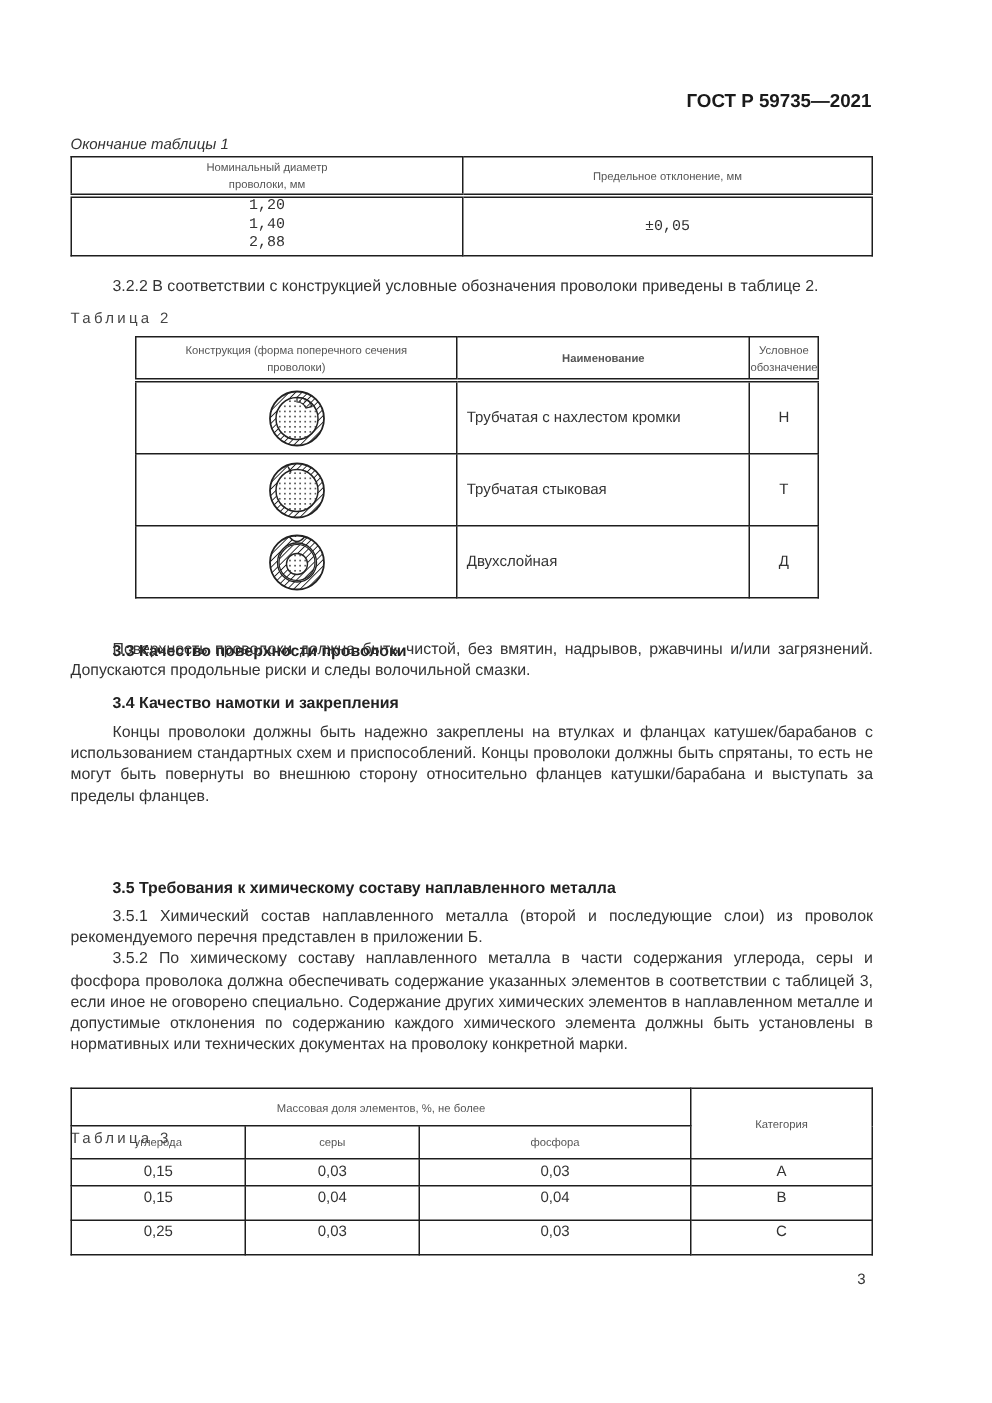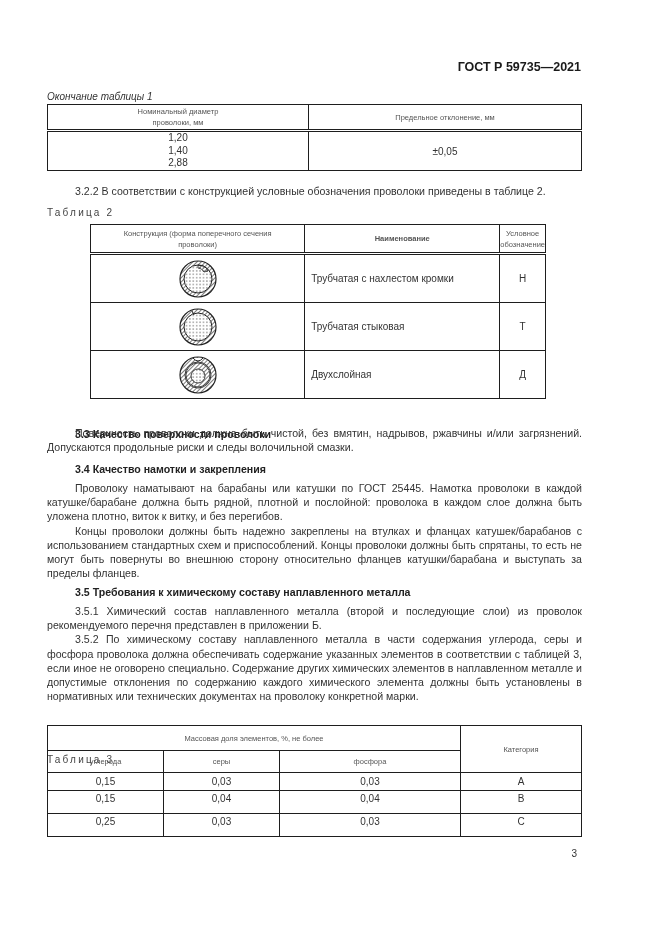--- a/index.html
+++ b/index.html
@@ -33,21 +33,21 @@
 
 <table style="left:47px; top:104px; width:535px;">
   <tbody>
       <tr style="height:26px;">
     <th class="dbl" style="width:260px;">
       <span>Номинальный диаметр</span><br>
       <span>проволоки, мм</span>
     </th>
     <th class="dbl">Предельное отклонение, мм</th>
   </tr>
-  <tr style="height:40px;">
+  <tr style="height:40px;font-family:Liberation Mono, monospace;">
     <td style="line-height:12.5px;">
       <div>1,20</div>
       <div>1,40</div>
       <div>2,88</div>
     </td>
     <td>±0,05</td>
   </tr>
 </tbody>
   </table>
 
@@ -119,21 +119,20 @@
 </tbody>
   </table>
 
 <div class="abs heading" style="top:407px;margin-top:21px;">3.3 Качество поверхности проволоки</div>
 <div class="abs para" style="top:426px;">
   <p class="indent">Поверхность проволоки должна быть чистой, без вмятин, надрывов, ржавчины и/или загрязнений. Допускаются продольные риски и следы волочильной смазки.</p>
 </div>
 
 <div class="abs heading" style="top:463px;">3.4 Качество намотки и закрепления</div>
 <div class="abs para" style="top:481px;">
-  <p class="indent">Проволоку наматывают на барабаны или катушки по ГОСТ 25445. Намотка проволоки в каждой катушке/барабане должна быть рядной, плотной и послойной: проволока в каждом слое должна быть уложена плотно, виток к витку, и без перегибов.</p>
   <p class="indent">Концы проволоки должны быть надежно закреплены на втулках и фланцах катушек/барабанов с использованием стандартных схем и приспособлений. Концы проволоки должны быть спрятаны, то есть не могут быть повернуты во внешнюю сторону относительно фланцев катушки/барабана и выступать за пределы фланцев.</p>
 </div>
 
 <div class="abs heading" style="top:586px;">3.5 Требования к химическому составу наплавленного металла</div>
 <div class="abs para" style="top:604px;">
   <p class="indent">3.5.1 Химический состав наплавленного металла (второй и последующие слои) из проволок рекомендуемого перечня представлен в приложении Б.</p>
   <p class="indent">3.5.2 По химическому составу наплавленного металла в части содержания углерода, серы и фосфора проволока должна обеспечивать содержание указанных элементов в соответствии с таблицей 3, если иное не оговорено специально. Содержание других химических элементов в наплавленном металле и допустимые отклонения по содержанию каждого химического элемента должны быть установлены в нормативных или технических документах на проволоку конкретной марки.</p>
 </div>
 
 <div class="abs table-label" style="left:47px; top:708px;margin-top:46px;">Таблица 3</div>

